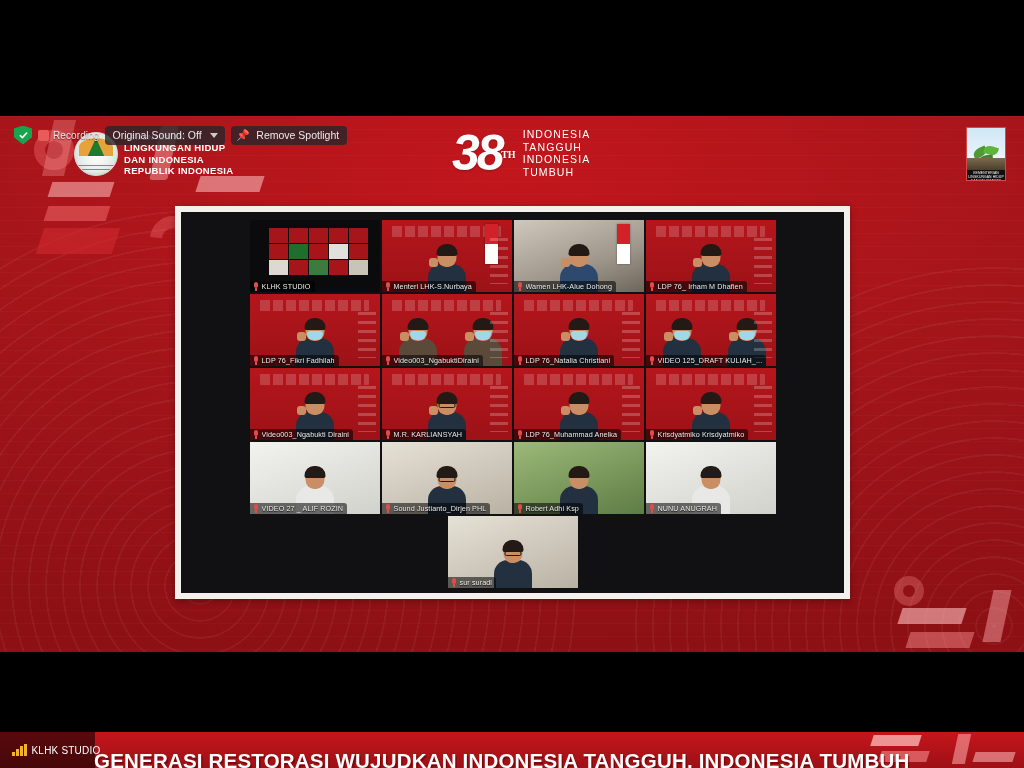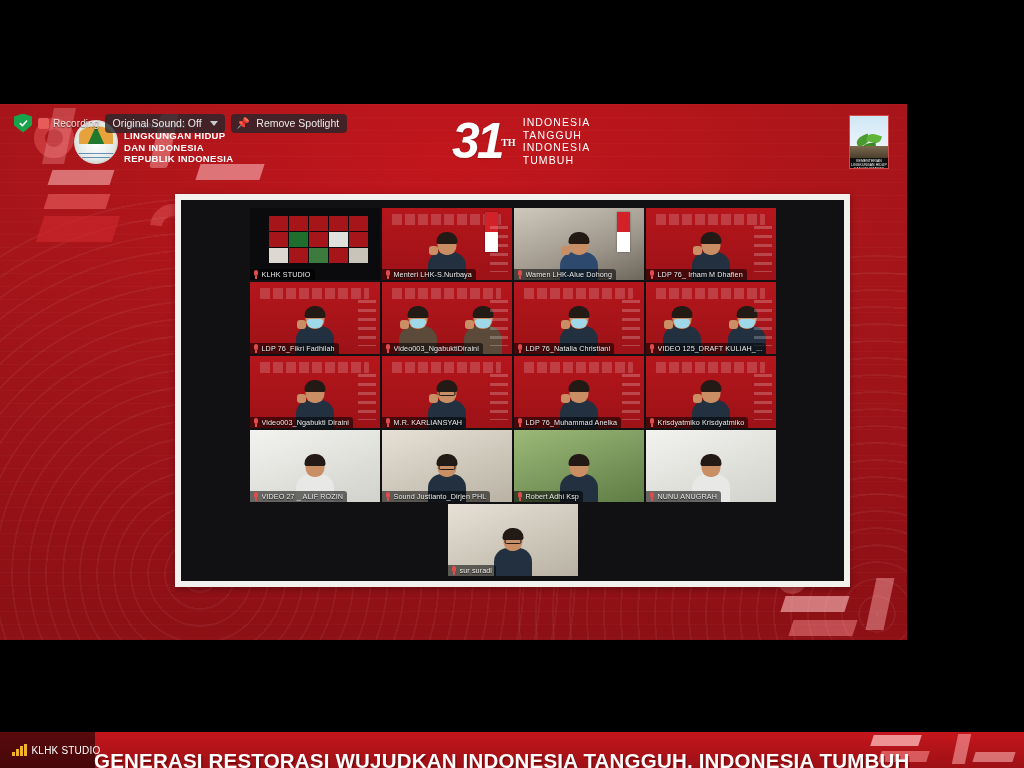--- a/index.html
+++ b/index.html
@@ -12,22 +12,22 @@
 
   #screen {
     position: relative;
     width: 1024px; height: 768px;
     background: #000;
   }
 
   
   #stage {
     position: absolute;
-    left: 0; top: 104px;
-    width: 907px; height: 536px;
+    left: 0; top: 116px;
+    width: 1024px; height: 536px;
     overflow: hidden;
     background: #737373;
   }
 
   
   .bg-base {
     position: absolute; inset: 0;
     background:
       radial-gradient(ellipse 120% 90% at 50% 10%, #c2161c 0%, #a5151a 45%, #8d1015 100%);
   }
@@ -414,21 +414,21 @@
       <div class="logo-text">
         <div class="l1">KEMENTERIAN</div>
         <div class="l2">LINGKUNGAN HIDUP</div>
         <div class="l2">DAN INDONESIA</div>
         <div class="l2">REPUBLIK INDONESIA</div>
       </div>
     </div>
 
     <div id="anniv">
       <div class="num76">
-        <span>31</span>
+        <span>38</span>
         <span class="th">TH</span>
       </div>
       <div class="anniv-lines">
         <div>INDONESIA</div>
         <div>TANGGUH</div>
         <div>INDONESIA</div>
         <div>TUMBUH</div>
       </div>
     </div>
 

